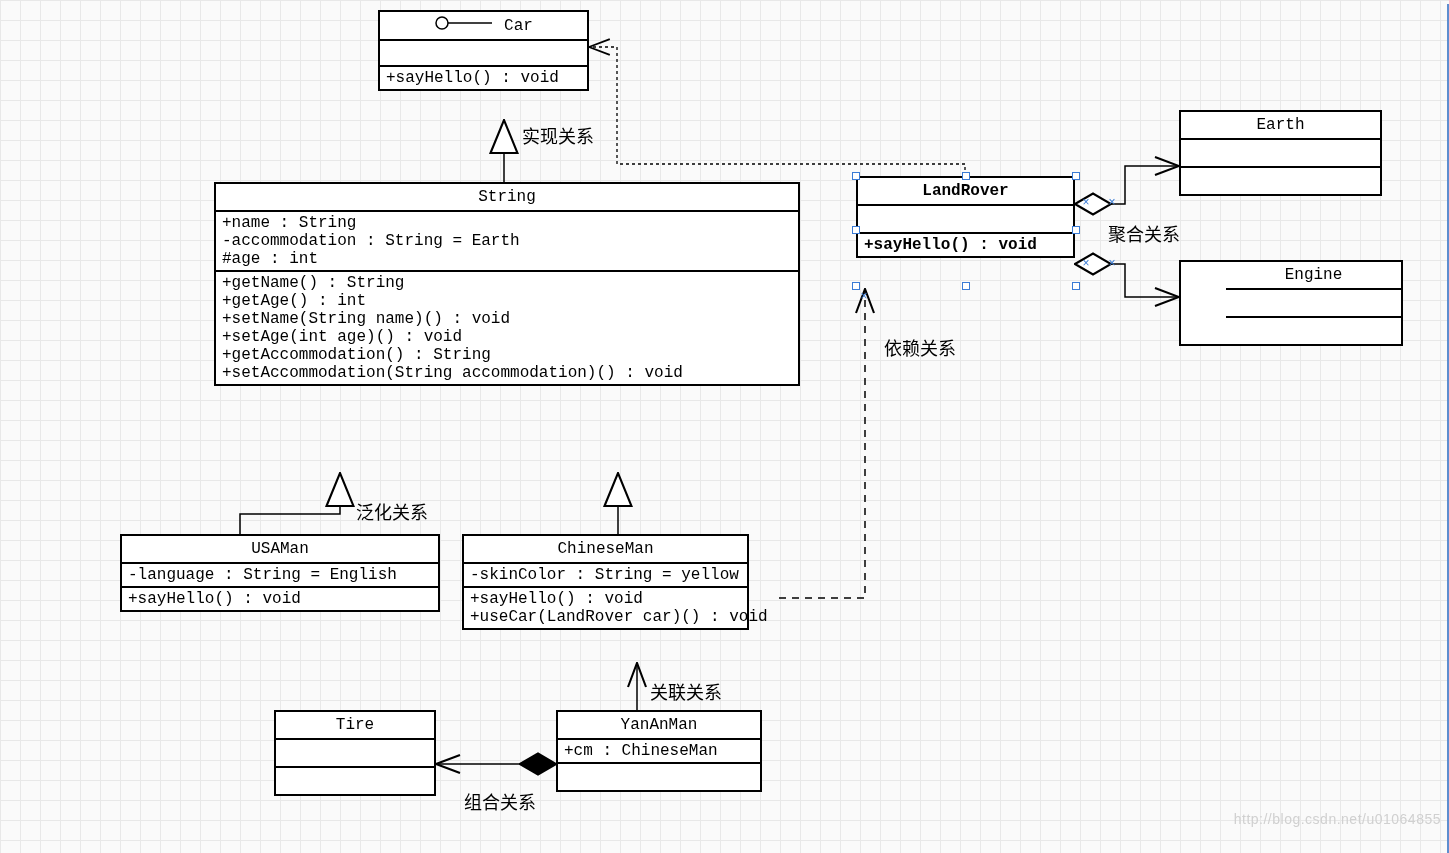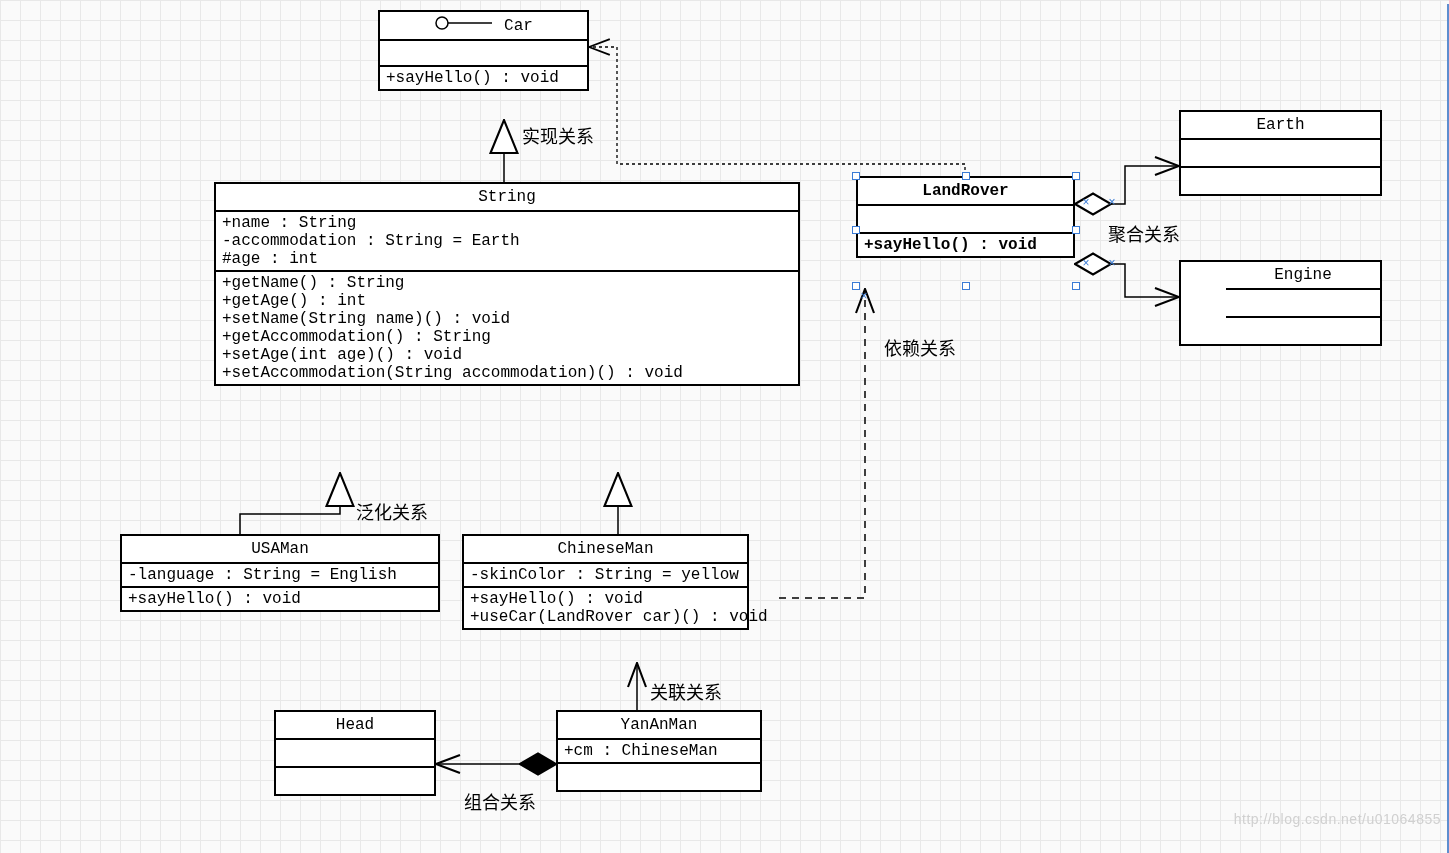--- a/index.html
+++ b/index.html
@@ -118,22 +118,22 @@
     </div>
     <div class="section">
       <div class="row">+name : String</div>
       <div class="row">-accommodation : String = Earth</div>
       <div class="row">#age : int</div>
     </div>
     <div class="section">
       <div class="row">+getName() : String</div>
       <div class="row">+getAge() : int</div>
       <div class="row">+setName(String name)() : void</div>
+      <div class="row">+setAge(int age)() : void</div>
       <div class="row">+getAccommodation() : String</div>
-      <div class="row">+setAge(int age)() : void</div>
       <div class="row">+setAccommodation(String accommodation)() : void</div>
     </div>
   </div>
 
   <div class="clsbox" style="left:856px; top:172px; width:219px;font-weight:bold;">
     <div class="title">
       <span>LandRover</span>
     </div>
     <div class="section" style="min-height:22px;"></div>
     <div class="section">
@@ -157,21 +157,21 @@
   <div class="sel-x" style="left:860px; top:288px;">×</div>
 
   <div class="clsbox" style="left:1179px; top:106px; width:203px;">
     <div class="title">
       <span>Earth</span>
     </div>
     <div class="section" style="min-height:22px;"></div>
     <div class="section" style="min-height:22px;"></div>
   </div>
 
-  <div class="clsbox" style="left:1179px; top:256px; width:203px;padding-left:45px;">
+  <div class="clsbox" style="left:1179px; top:256px; width:224px;padding-left:45px;">
     <div class="title">
       <span>Engine</span>
     </div>
     <div class="section" style="min-height:22px;"></div>
     <div class="section" style="min-height:22px;"></div>
   </div>
 
   <div class="clsbox" style="left:120px; top:530px; width:320px;">
     <div class="title">
       <span>USAMan</span>
@@ -192,21 +192,21 @@
       <div class="row">-skinColor : String = yellow</div>
     </div>
     <div class="section">
       <div class="row">+sayHello() : void</div>
       <div class="row">+useCar(LandRover car)() : void</div>
     </div>
   </div>
 
   <div class="clsbox" style="left:274px; top:706px; width:162px;">
     <div class="title">
-      <span>Head</span>
+      <span>Tire</span>
     </div>
     <div class="section" style="min-height:22px;"></div>
     <div class="section" style="min-height:22px;"></div>
   </div>
 
   <div class="clsbox" style="left:556px; top:706px; width:206px;">
     <div class="title">
       <span>YanAnMan</span>
     </div>
     <div class="section">

